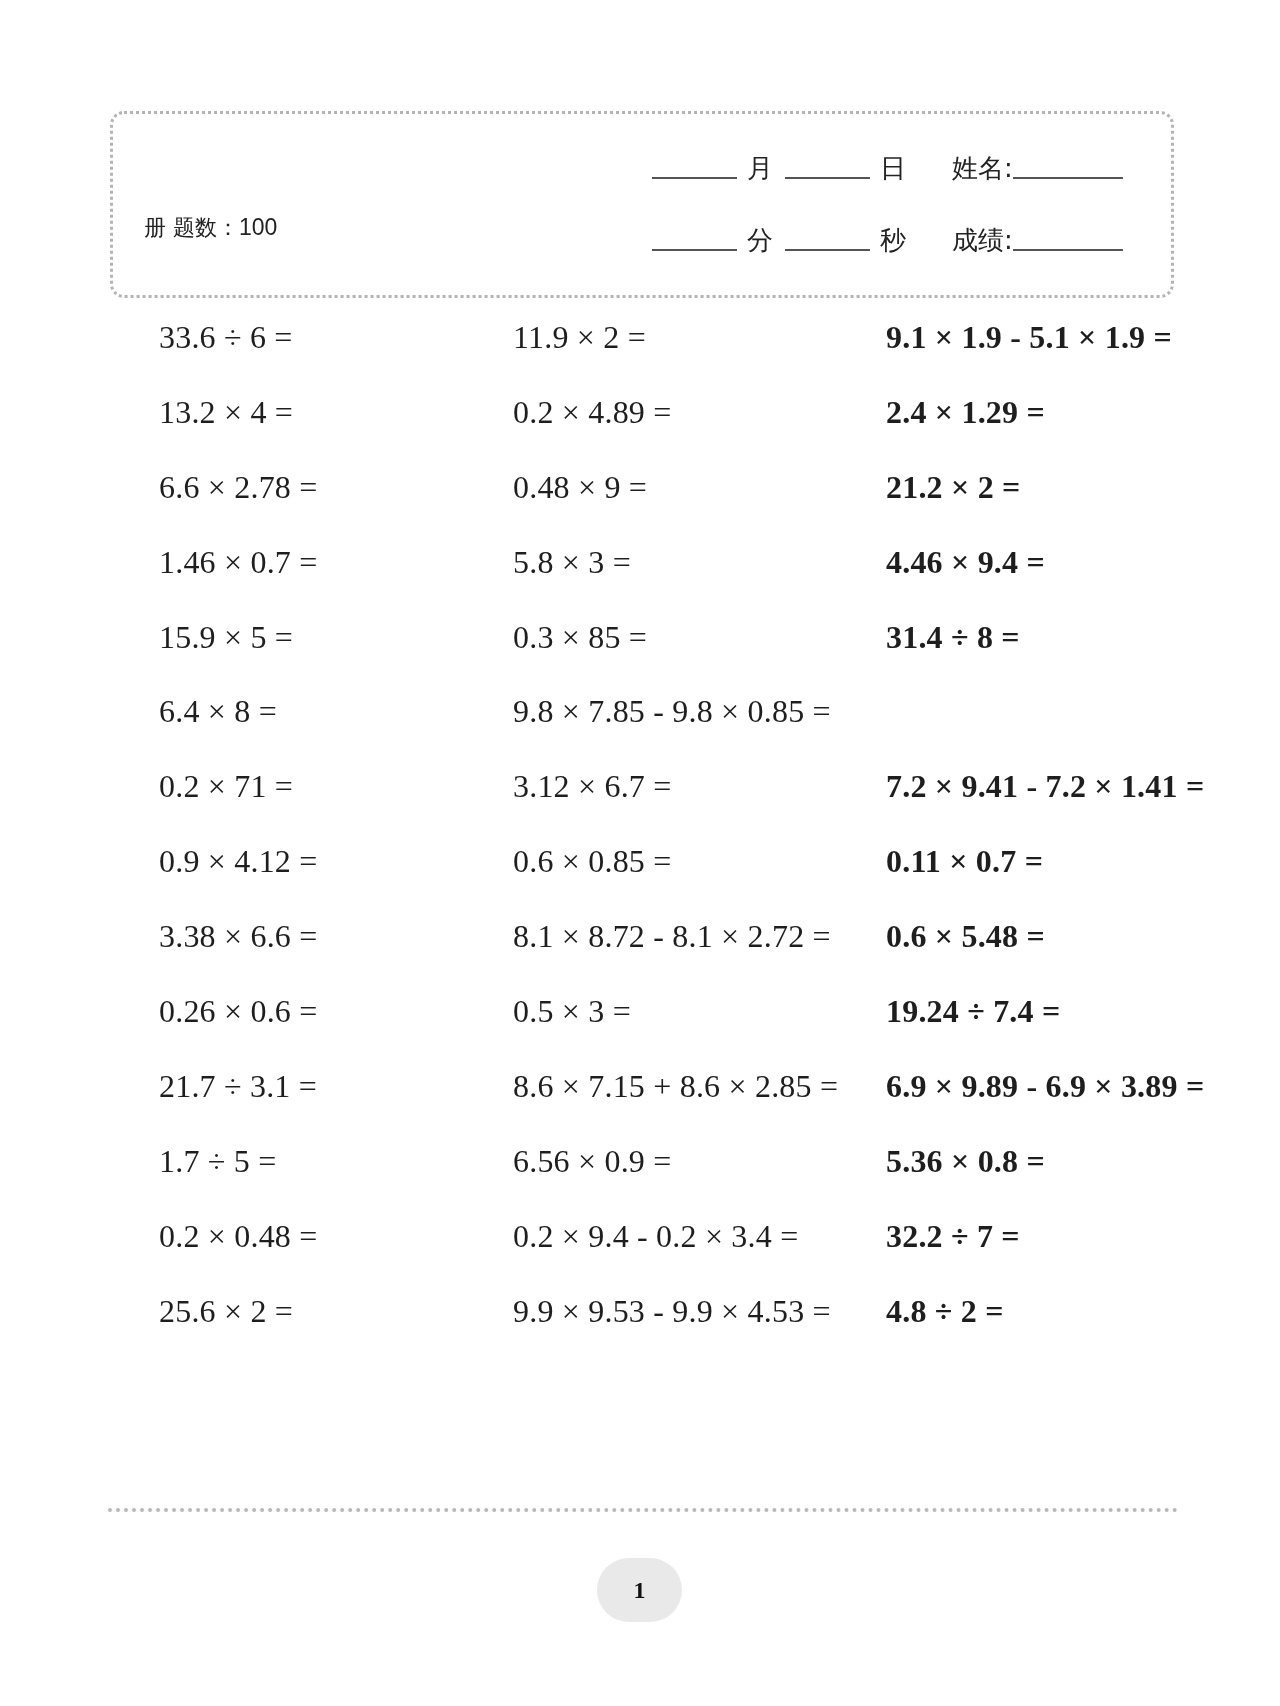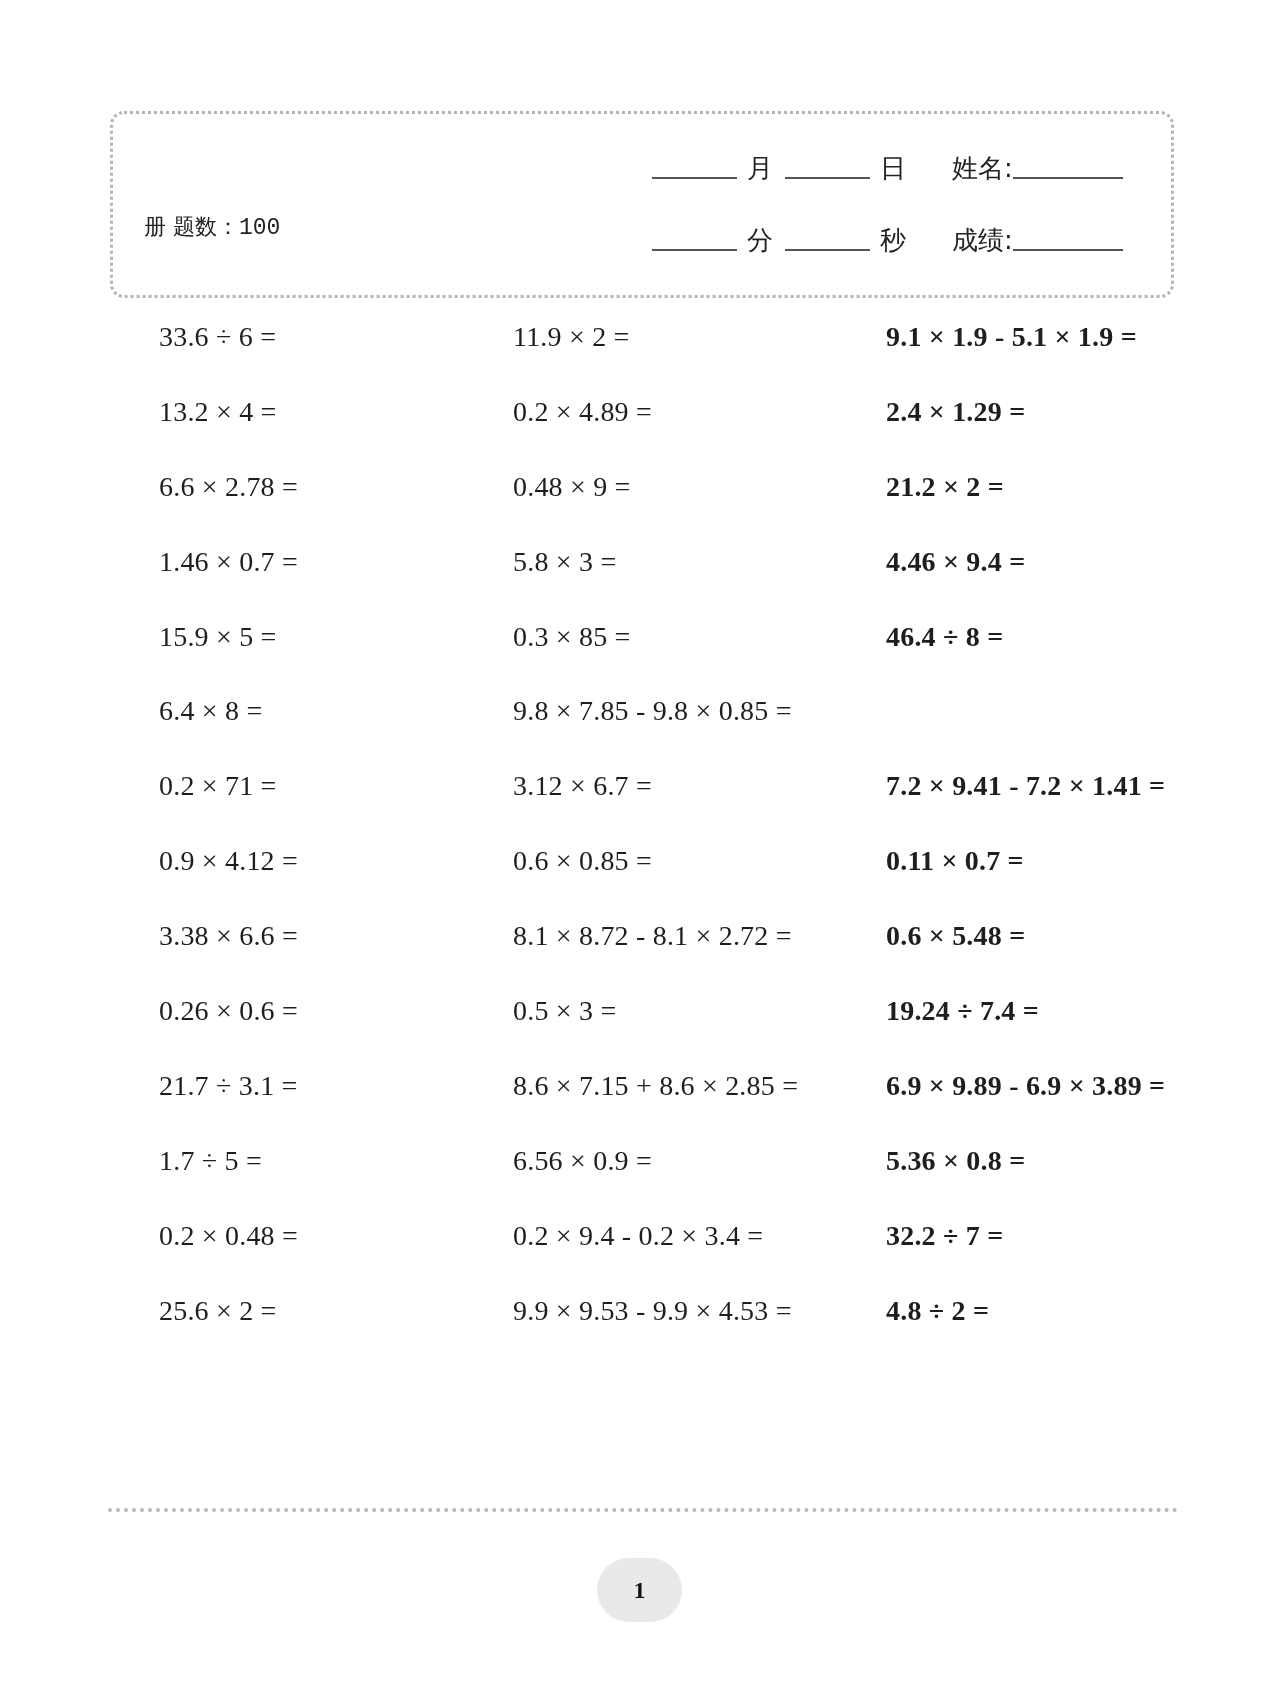--- a/index.html
+++ b/index.html
@@ -29,21 +29,21 @@
       position: absolute;
       left: 144px;
       top: 212px;
       width: 370px;
       font-family: "DejaVu Sans", "Liberation Sans", sans-serif;
       font-size: 22px;
       line-height: 30px;
       color: #222;
     }
     .scope .num {
-      font-family: Liberation Mono, monospace;
+      font-family: Liberation Sans, sans-serif;
       font-size: 23px;
     }
     .meta-row {
       position: absolute;
       left: 652px;
       height: 36px;
       display: flex;
       align-items: flex-end;
       font-family: "DejaVu Sans", "Liberation Sans", sans-serif;
       font-size: 26px;
@@ -74,21 +74,21 @@
       width: 1280px;
     }
     .prow {
       position: relative;
       height: 74.9px;
     }
     .prob {
       position: absolute;
       top: 0;
       font-family: "Liberation Serif", "DejaVu Serif", serif;
-      font-size: 28px;
+      font-size: 32px;
       line-height: 40px;
       white-space: nowrap;
       color: #1e1e1e;
       letter-spacing: 0.2px;
     }
     .c0 { left: 159px; }
     .c1 { left: 513px; }
     .c2 { left: 886px; font-weight: bold; }
 
     .divider {
@@ -160,21 +160,21 @@
     <span class="prob c2">21.2 × 2 =</span>
   </div>
   <div class="prow">
     <span class="prob c0">1.46 × 0.7 =</span>
     <span class="prob c1">5.8 × 3 =</span>
     <span class="prob c2">4.46 × 9.4 =</span>
   </div>
   <div class="prow">
     <span class="prob c0">15.9 × 5 =</span>
     <span class="prob c1">0.3 × 85 =</span>
-    <span class="prob c2">46.4 ÷ 8 =</span>
+    <span class="prob c2">31.4 ÷ 8 =</span>
   </div>
   <div class="prow">
     <span class="prob c0">6.4 × 8 =</span>
     <span class="prob c1">9.8 × 7.85 - 9.8 × 0.85 =</span>
   </div>
   <div class="prow">
     <span class="prob c0">0.2 × 71 =</span>
     <span class="prob c1">3.12 × 6.7 =</span>
     <span class="prob c2">7.2 × 9.41 - 7.2 × 1.41 =</span>
   </div>

